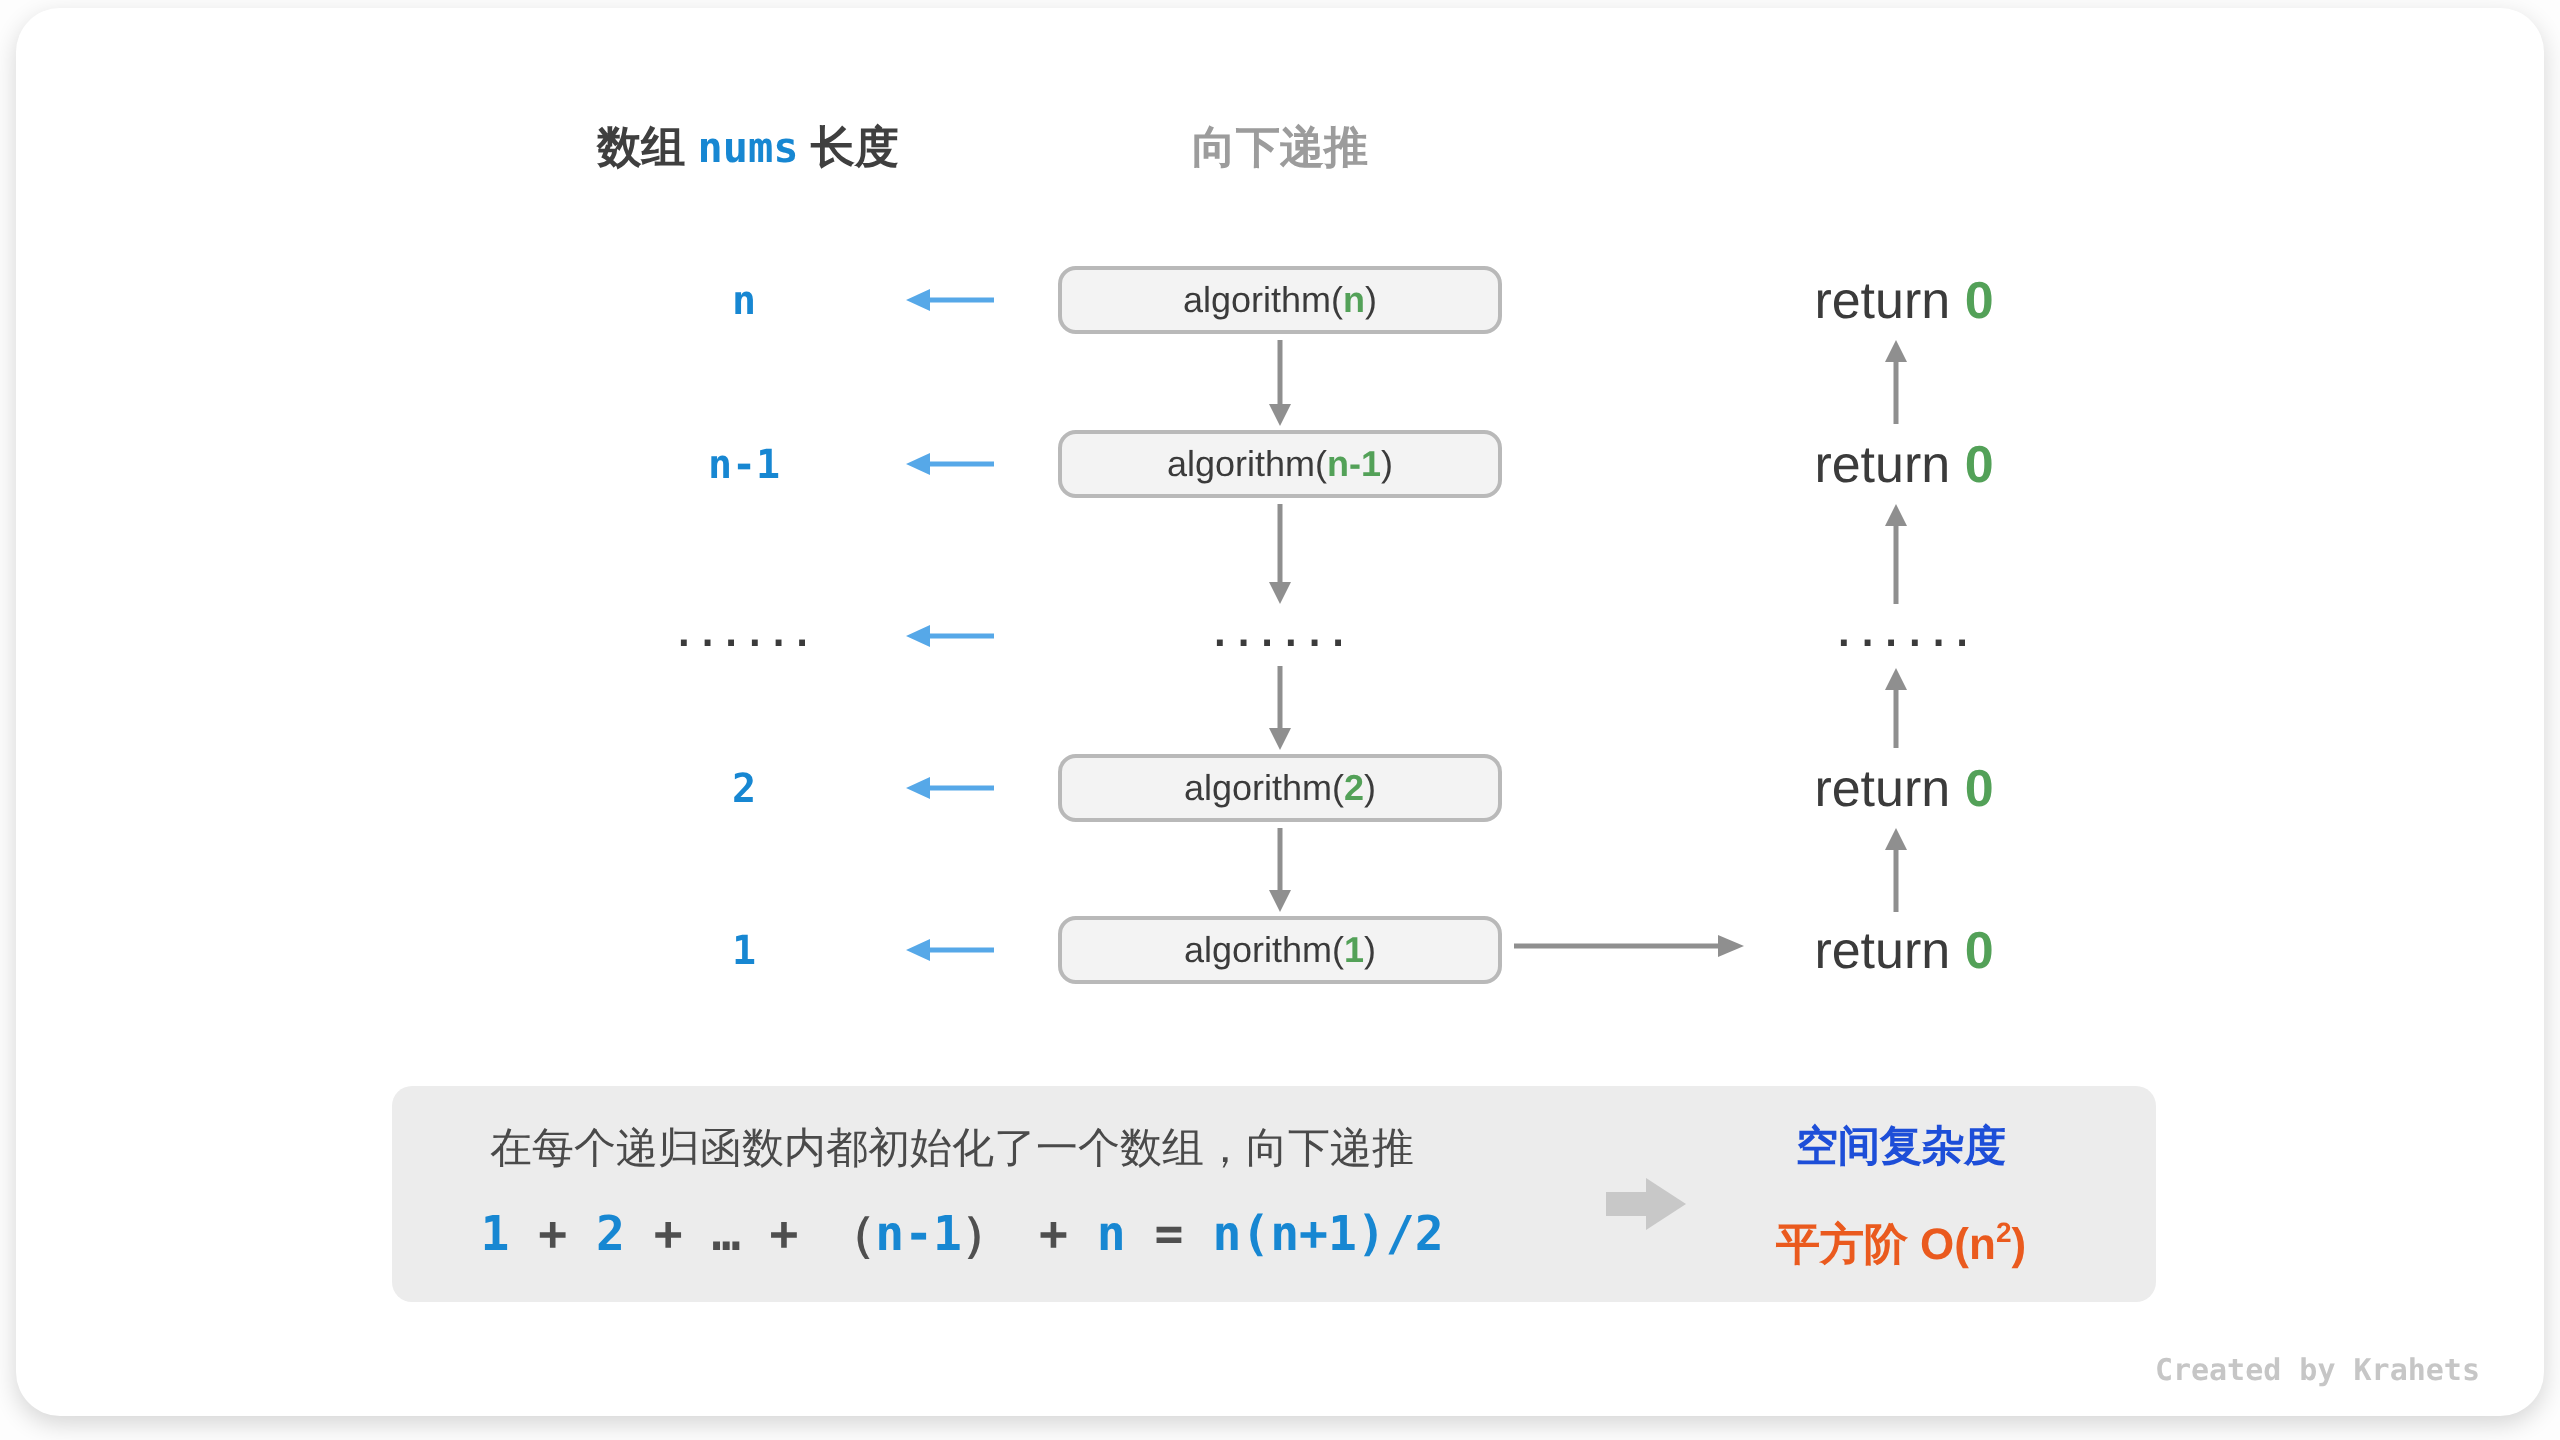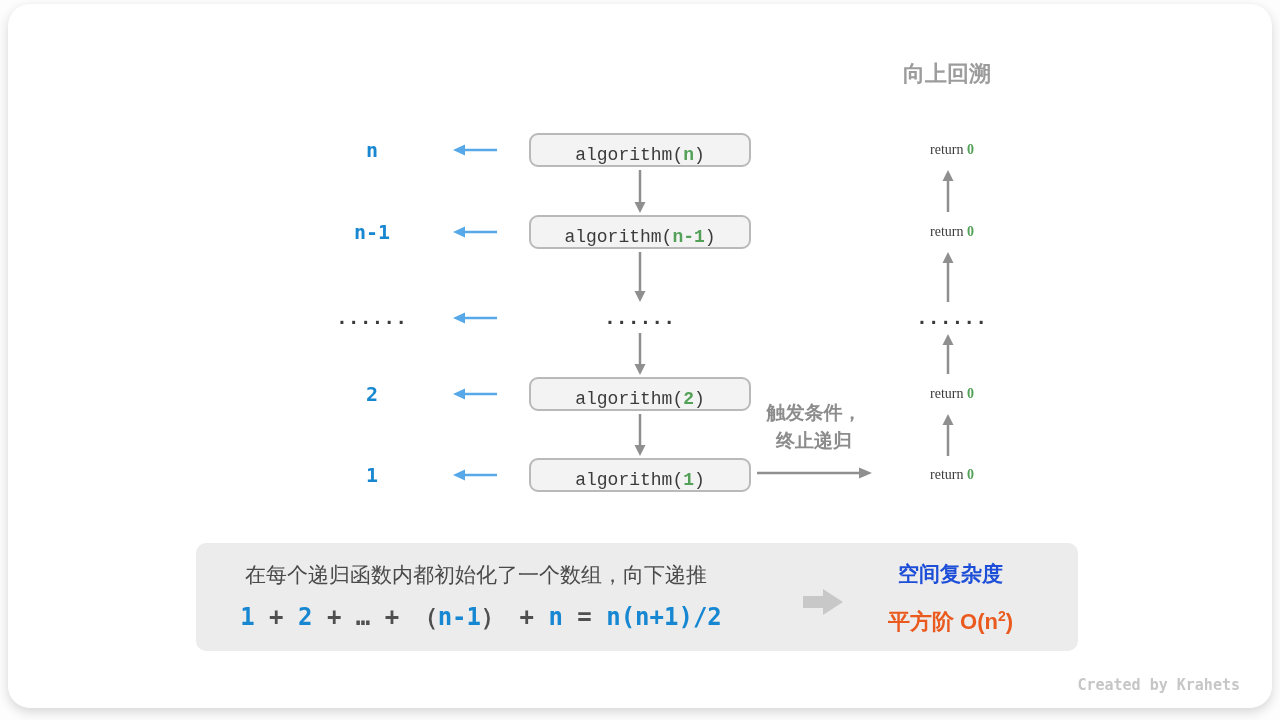--- a/index.html
+++ b/index.html
@@ -10,24 +10,24 @@
   .abs{position:absolute;}
   .ctr{text-align:center;}
   .hdr{font-size:22px;font-weight:bold;color:#9c9c9c;line-height:28px;}
   .hdr-dark{color:#3f3f3f;}
   .hdr-code{color:#1787d2;font-family:"DejaVu Sans Mono",monospace;font-size:21px;}
   .rowlabel{font-family:"DejaVu Sans Mono",monospace;font-weight:bold;font-size:20px;
             color:#1787d2;line-height:26px;}
   .dots{font-family:"DejaVu Sans Mono",monospace;font-weight:bold;font-size:18px;
         color:#3b3b3b;letter-spacing:1px;line-height:26px;}
   .callbox{background:#f3f3f3;border:2px solid #b9b9b9;border-radius:9px;width:218px;height:30px;
-           display:flex;align-items:flex-end;justify-content:center;
-           font-family:Liberation Mono, monospace;font-size:18px;color:#3b3b3b;}
+           display:flex;align-items:center;justify-content:center;
+           font-family:Liberation Sans, sans-serif;font-size:18px;color:#3b3b3b;}
   .arg{color:#53a158;font-weight:bold;}
-  .ret{font-family:Liberation Serif, serif;font-size:14px;color:#3b3b3b;line-height:26px;}
+  .ret{font-family:Liberation Sans, sans-serif;font-size:26px;color:#3b3b3b;line-height:26px;}
   .retval{color:#53a158;font-weight:bold;}
   .trigger{font-size:19px;font-weight:bold;color:#8c8c8c;line-height:28px;}
   .sumbox{background:#ececec;border-radius:10px;}
   .sumline1{font-size:21px;color:#4a4a4a;line-height:26px;}
   .formula{font-family:"DejaVu Sans Mono",monospace;font-weight:bold;font-size:24px;line-height:28px;}
   .f-blue{color:#1787d2;}
   .f-gray{color:#4f4f4f;}
   .restitle{font-size:21px;font-weight:bold;color:#1d4ed8;line-height:26px;}
   .resval{font-size:22px;font-weight:bold;color:#ea5a1e;line-height:28px;}
   .resval sup{font-size:14px;}
@@ -37,21 +37,22 @@
   .barrow-tri{width:0;height:0;border-left:20px solid #c8c8c8;
               border-top:13px solid transparent;border-bottom:13px solid transparent;}
   svg{display:block;}
 </style>
 </head>
 <body>
 
 <div class="canvas">
   <div class="card"></div>
 
-  <div class="abs hdr ctr" style="left:847px;top:60px;width:200px;">向上回溯</div>
+  <div class="abs hdr ctr" style="left:244px;top:60px;width:260px;"><span class="hdr-dark">数组 </span><span class="hdr-code">nums</span><span class="hdr-dark"> 长度</span></div>
+  <div class="abs hdr ctr" style="left:540px;top:60px;width:200px;">向下递推</div>
 
   <div class="abs rowlabel ctr" style="left:310px;top:137px;width:124px;">n</div>
   <div class="abs rowlabel ctr" style="left:310px;top:219px;width:124px;">n-1</div>
   <div class="abs dots ctr" style="left:310px;top:305px;width:124px;">......</div>
   <div class="abs rowlabel ctr" style="left:310px;top:381px;width:124px;">2</div>
   <div class="abs rowlabel ctr" style="left:310px;top:462px;width:124px;">1</div>
 
   <div class="abs" style="left:453px;top:144px;">
       <svg width="46" height="12">
         <line x1="44" y1="6" x2="11" y2="6" stroke="#56a8e8" stroke-width="2.5"></line>
@@ -161,24 +162,20 @@
       </svg>
     </div>
 
   <div class="abs" style="left:757px;top:465px;">
       <svg width="115" height="16">
         <line x1="0" y1="8" x2="102" y2="8" stroke="#8f8f8f" stroke-width="2.5"></line>
         <polygon points="115,8 102,2.5 102,13.5" fill="#8f8f8f"></polygon>
       </svg>
     </div>
 
-  <div class="abs trigger ctr" style="left:750px;top:399px;width:128px;">
-    <div>触发条件，</div>
-    <div>终止递归</div>
-  </div>
 
   <div class="abs sumbox" style="left:196px;top:543px;width:882px;height:108px;"></div>
   <div class="abs sumline1 ctr" style="left:206px;top:562px;width:540px;">在每个递归函数内都初始化了一个数组，向下递推</div>
   <div class="abs formula ctr" style="left:206px;top:603px;width:550px;"><span class="f-blue">1</span><span class="f-gray"> + </span><span class="f-blue">2</span><span class="f-gray"> + </span><span class="f-gray">…</span><span class="f-gray"> + </span><span class="f-gray">（</span><span class="f-blue">n-1</span><span class="f-gray">）</span><span class="f-gray"> + </span><span class="f-blue">n</span><span class="f-gray"> = </span><span class="f-blue">n(n+1)/2</span></div>
 
   <div class="abs barrow" style="left:803px;top:589px;">
     <div class="barrow-rect"></div>
     <div class="barrow-tri"></div>
   </div>
 

